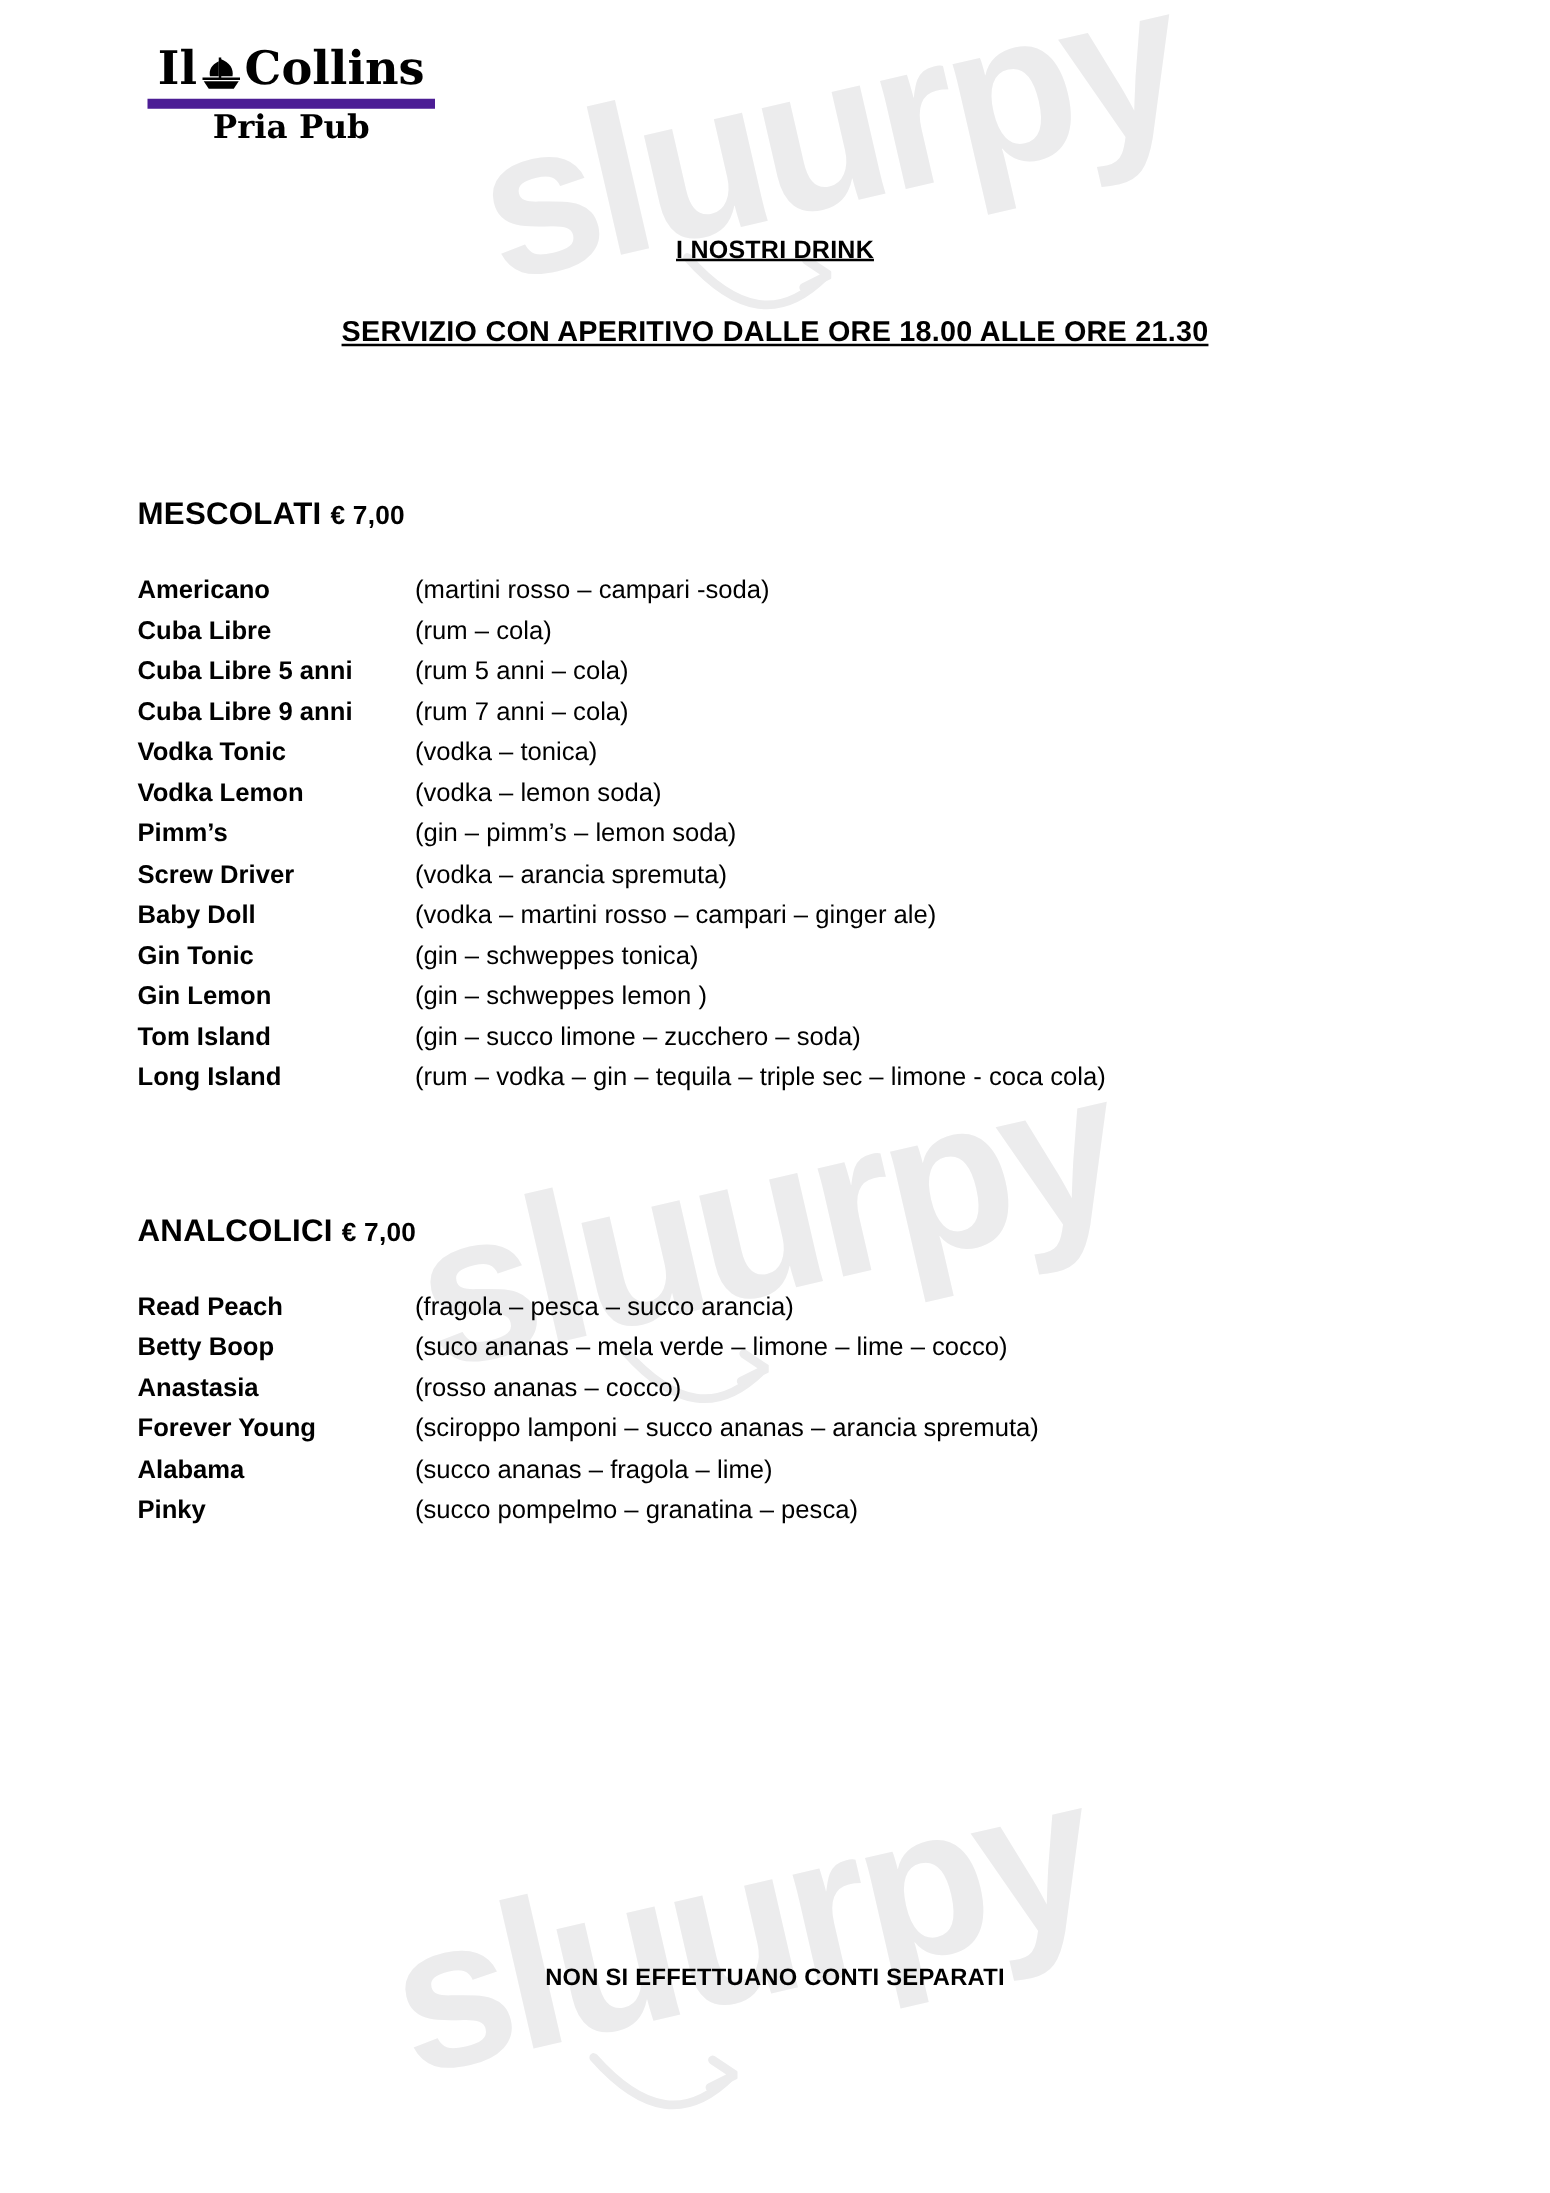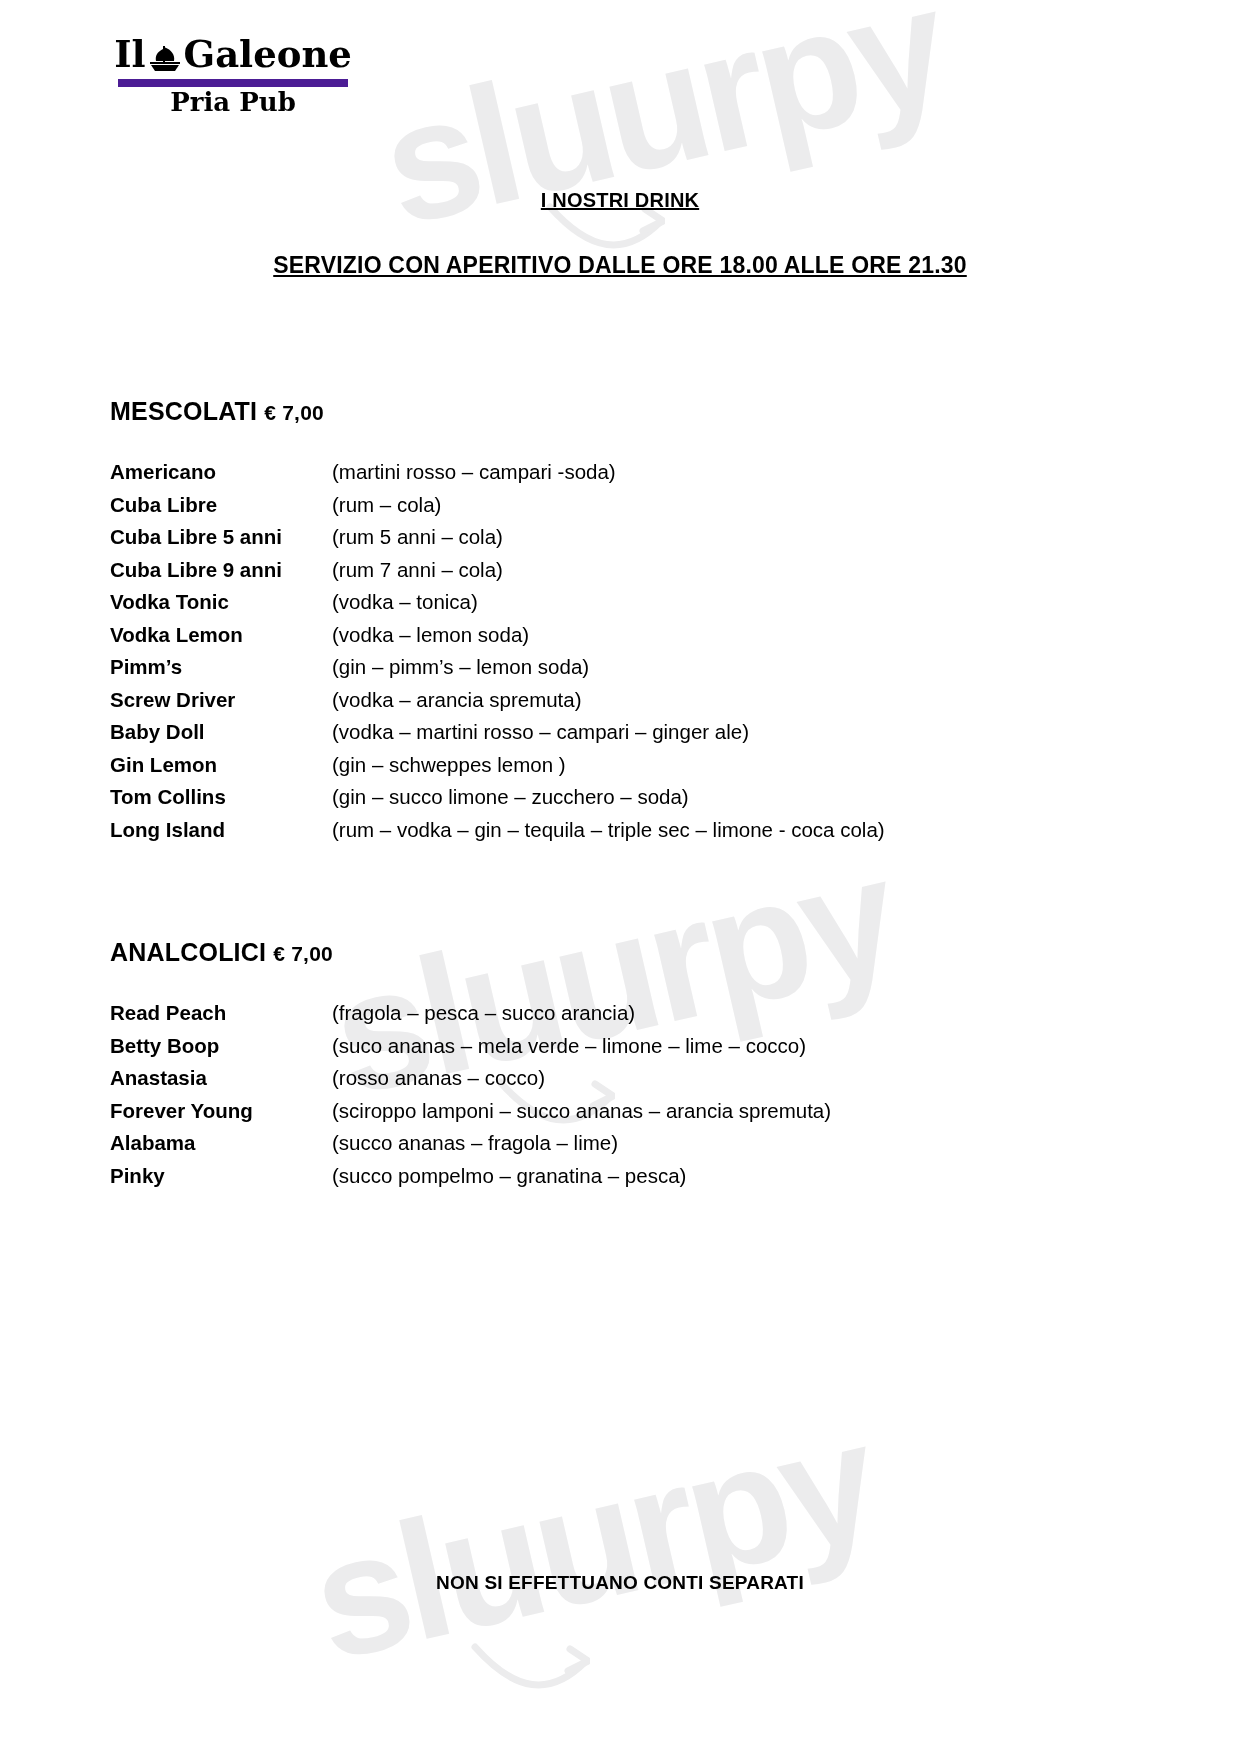--- a/index.html
+++ b/index.html
@@ -199,21 +199,21 @@
       <span>Il</span>
       <span class="logo-ship">
         <svg width="34" height="30" viewBox="0 0 34 30" xmlns="http://www.w3.org/2000/svg">
           <path d="M3 22 L31 22 L27 28 L7 28 Z" fill="#000"></path>
           <path d="M16 3 L16 21" stroke="#000" stroke-width="2"></path>
           <path d="M16 4 C 24 7, 27 12, 26 18 L16 18 Z" fill="#000"></path>
           <path d="M15 6 C 9 9, 7 13, 8 18 L15 18 Z" fill="#000"></path>
           <path d="M2 20 L32 20" stroke="#000" stroke-width="2"></path>
         </svg>
       </span>
-      <span>Galeone</span>
+      <span>Collins</span>
     </div>
     <div class="logo-sub">Pria Pub</div>
   </div>
 
   <h1 class="title">I NOSTRI DRINK</h1>
   <h2 class="subtitle">SERVIZIO CON APERITIVO DALLE ORE 18.00 ALLE ORE 21.30 </h2>
 
   <div class="section" id="sec-mescolati">
     <div class="section-head">
       <span>MESCOLATI</span>
@@ -250,25 +250,29 @@
       </div>
       <div class="item">
         <div class="item-name">Screw Driver</div>
         <div class="item-desc">(vodka – arancia spremuta)</div>
       </div>
       <div class="item">
         <div class="item-name">Baby Doll</div>
         <div class="item-desc">(vodka – martini rosso – campari – ginger ale)</div>
       </div>
       <div class="item">
+        <div class="item-name">Gin Tonic</div>
+        <div class="item-desc">(gin – schweppes tonica)</div>
+      </div>
+      <div class="item">
         <div class="item-name">Gin Lemon</div>
         <div class="item-desc">(gin – schweppes lemon )</div>
       </div>
       <div class="item">
-        <div class="item-name">Tom Collins</div>
+        <div class="item-name">Tom Island</div>
         <div class="item-desc">(gin – succo limone – zucchero – soda)</div>
       </div>
       <div class="item">
         <div class="item-name">Long Island</div>
         <div class="item-desc">(rum – vodka – gin – tequila – triple sec – limone - coca cola)</div>
       </div>
     </div>
   </div>
 
   <div class="section" id="sec-analcolici">

